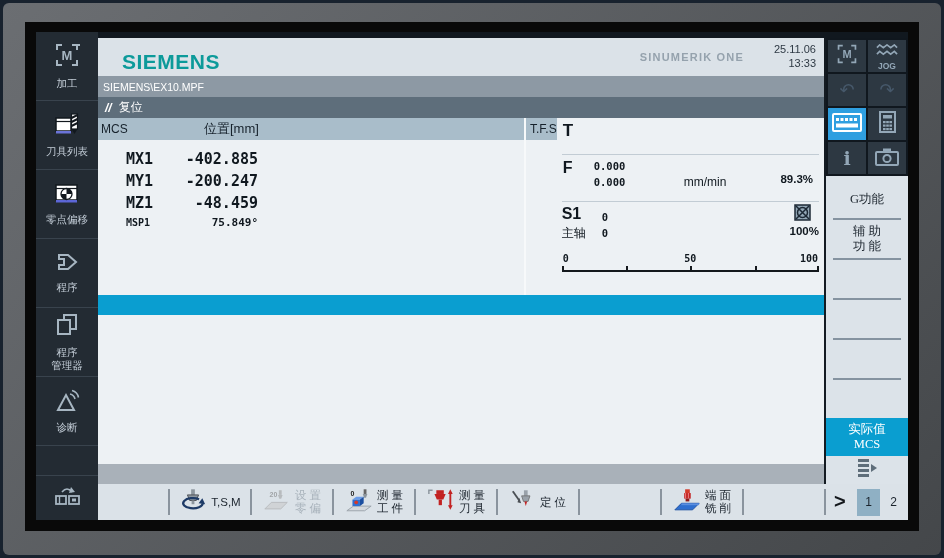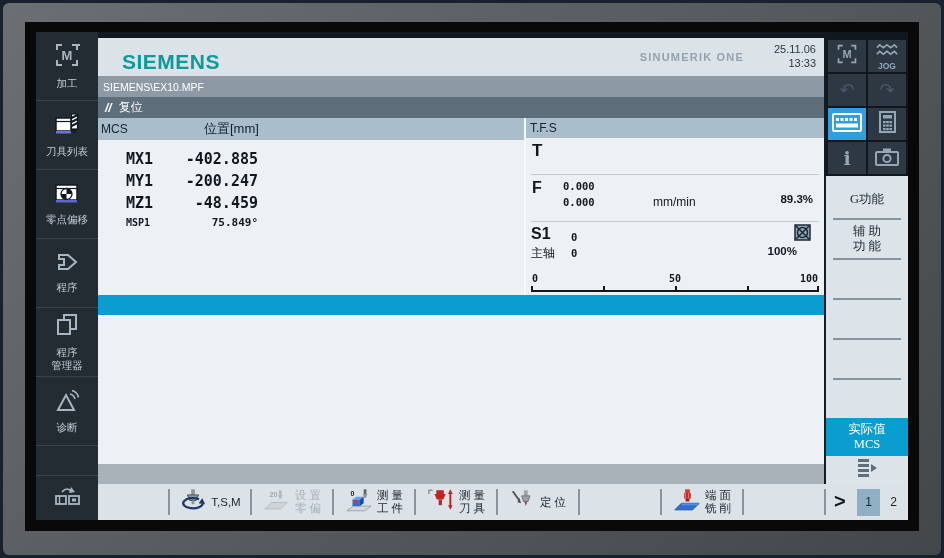--- a/index.html
+++ b/index.html
@@ -46,37 +46,37 @@
   .pos-header { position:absolute; left:106px; font-size:13px; }
   .mcs-body { flex:1; padding-top:8px; }
   .axis-row { display:flex; height:22px; align-items:center;
               font-family:"DejaVu Sans Mono", monospace; font-weight:bold;
               font-size:15px; color:#10181f; }
   .axis-name { width:46px; margin-left:28px; }
   .axis-val { width:86px; text-align:right; }
   .axis-row.small { height:16px; font-size:10px; }
   .axis-row.small .axis-val { font-size:11px; }
 
-  .tfs-panel { width:300px; border-left:2px solid #f7f9fa; display:flex; flex-direction:column; }
+  .tfs-panel { width:300px; border-left:2px solid #f7f9fa; display:flex; flex-direction:row; }
   .tfs-title { padding-left:4px; }
   .tfs-body { flex:1; padding:0 5px; display:flex; flex-direction:column; color:#10181f; }
   .tfs-t { height:37px; border-bottom:1px solid #c2ccd4; font-size:17px; font-weight:bold; padding:3px 1px; }
   .tfs-f { height:47px; border-bottom:1px solid #c2ccd4; display:flex; padding-top:4px; position:relative; }
   .f-label { width:32px; font-size:16px; font-weight:bold; padding-left:1px; }
   .f-vals { font-family:"DejaVu Sans Mono", monospace; font-weight:bold; font-size:10.5px; line-height:1.5; }
   .f-unit { position:absolute; left:122px; top:20px; font-size:12px; }
   .f-ovr { position:absolute; right:6px; top:18px; font-size:11.5px; font-weight:bold; }
   .tfs-s { height:48px; display:flex; padding-top:3px; position:relative; }
   .s-labels { width:40px; }
   .s1 { font-size:16px; font-weight:bold; }
   .s-name { font-size:12px; margin-top:-1px; }
   .s-vals { font-family:"DejaVu Sans Mono", monospace; font-weight:bold; font-size:10.5px;
             line-height:1.5; padding-top:5px; }
   .s-icon { position:absolute; right:8px; top:2px; }
-  .s-ovr { position:absolute; right:22px; top:23px; font-size:11.5px; font-weight:bold; }
+  .s-ovr { position:absolute; right:0; top:23px; font-size:11.5px; font-weight:bold; }
   .tfs-scale { height:25px; position:relative; font-size:10px; font-weight:bold;
                font-family:"DejaVu Sans Mono", monospace; }
   .tick-0 { position:absolute; left:1px; top:3px; }
   .tick-50 { position:absolute; left:50%; transform:translateX(-50%); top:3px; }
   .tick-100 { position:absolute; right:1px; top:3px; }
   .scale-line { position:absolute; left:0; right:0; bottom:3px; height:2px; background:#14181c; }
   .scale-tick { position:absolute; bottom:5px; width:2px; height:4px; background:#14181c; }
 
   .exec-bar { height:20px; background:#0a9ed0; }
   .empty-area { flex:1; }

